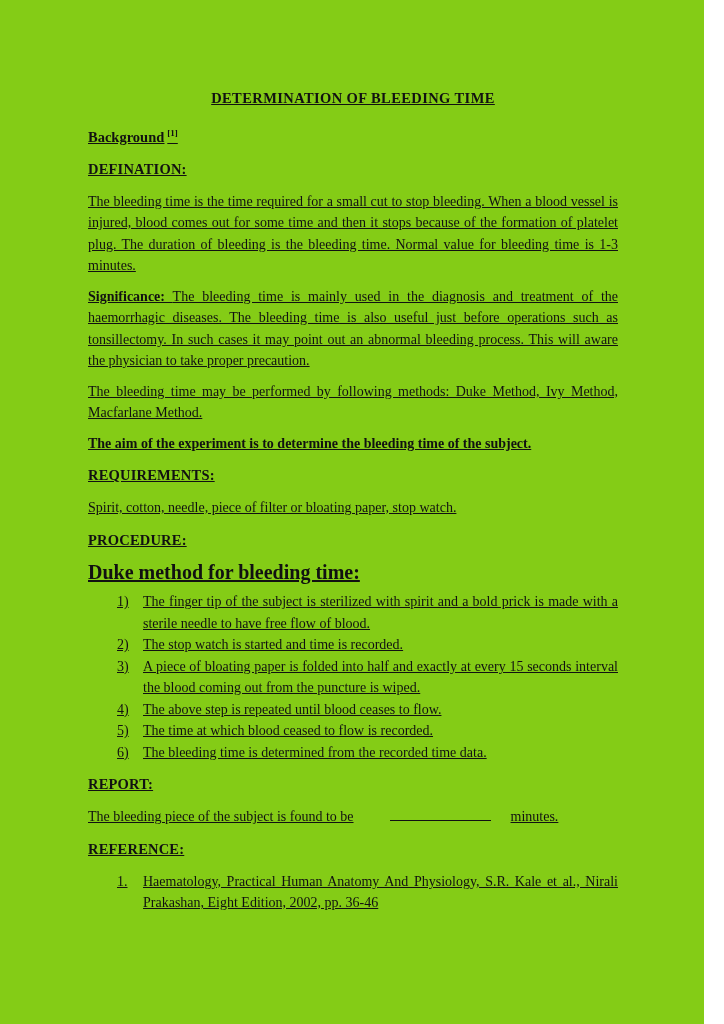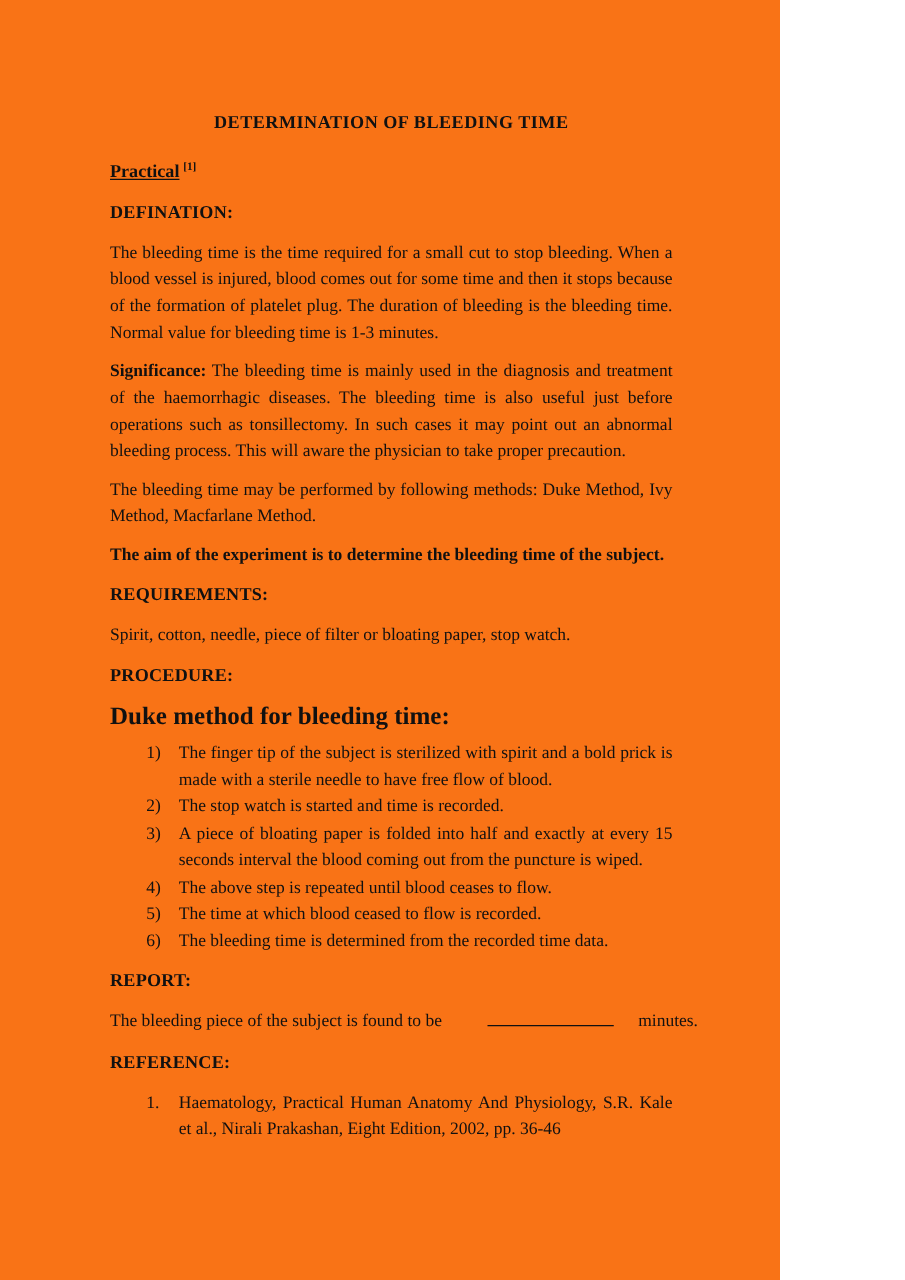--- a/index.html
+++ b/index.html
@@ -5,24 +5,25 @@
   * { margin: 0; padding: 0; box-sizing: border-box; }
   html, body { background: #ffffff; }
   body {
     width: 724px;
     height: 1024px;
     font-family: "Liberation Serif", "DejaVu Serif", serif;
     color: #111;
     overflow: hidden;
   }
   .page {
-    width: 624px;
+    width: 704px;
     height: 1024px;
-    background: #f97316;
+    background: #84cc16;
     padding: 88px 86px 0 88px;
+    text-decoration: underline;
   }
   .doc-title {
     text-align: center;
     font-weight: bold;
     font-size: 14.5px;
     letter-spacing: 0.4px;
     line-height: 20px;
     margin-bottom: 14px;
   }
   .bg-heading {
@@ -101,21 +102,21 @@
   }
 </style>
 </head>
 <body>
 
 <div class="page">
 
   <div class="doc-title">DETERMINATION OF BLEEDING TIME</div>
 
   <div class="bg-heading">
-    <span class="bg-word">Practical</span><sup>[1]</sup>
+    <span class="bg-word">Background</span><sup>[1]</sup>
   </div>
 
   <div class="section-heading">DEFINATION:</div>
 
   <p class="body-para">The bleeding time is the time required for a small cut to stop bleeding. When a blood vessel is injured, blood comes out for some time and then it stops because of the formation of platelet plug. The duration of bleeding is the bleeding time. Normal value for bleeding time is 1-3 minutes.</p>
 
   <p class="body-para"><span class="inline-bold">Significance:</span> <span>The bleeding time is mainly used in the diagnosis and treatment of the haemorrhagic diseases. The bleeding time is also useful just before operations such as tonsillectomy. In such cases it may point out an abnormal bleeding process. This will aware the physician to take proper precaution.</span></p>
 
   <p class="body-para">The bleeding time may be performed by following methods: Duke Method, Ivy Method, Macfarlane Method.</p>
 

